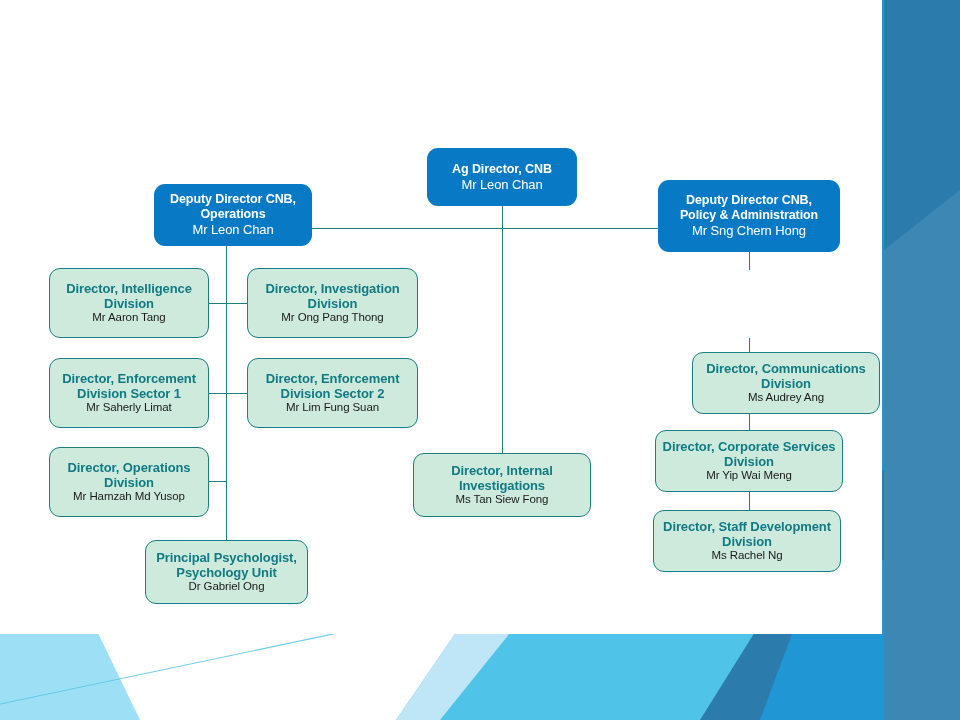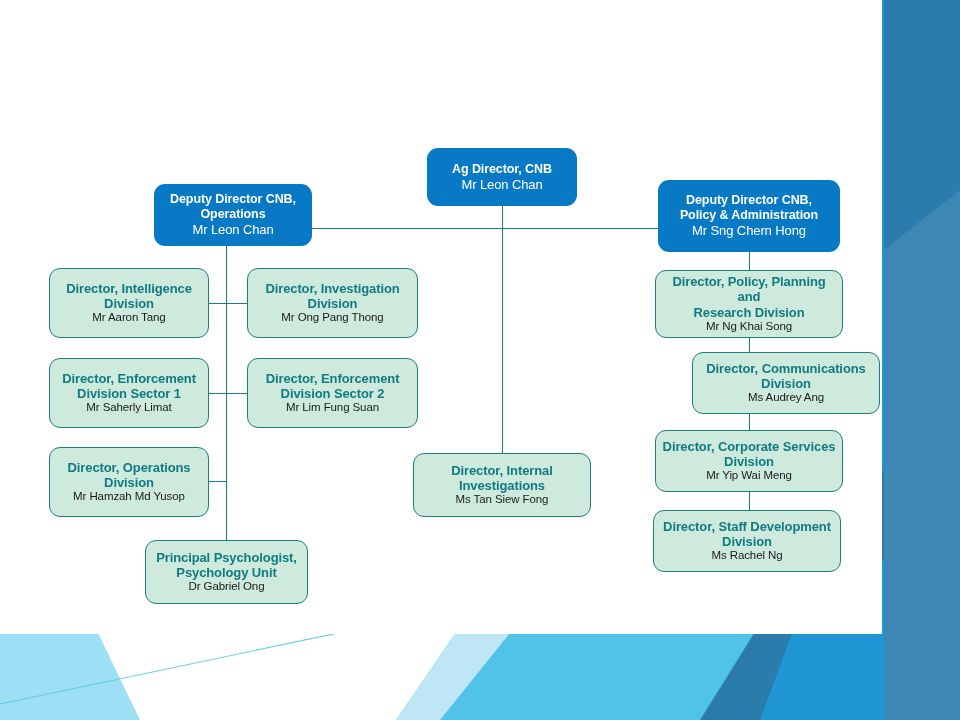--- a/index.html
+++ b/index.html
@@ -207,25 +207,20 @@
       <div class="title">Psychology Unit</div>
       <div class="person">Dr Gabriel Ong</div>
     </div>
 
     <div class="node dir" style="left:413px; top:453px; width:178px; height:64px;">
       <div class="title">Director, Internal</div>
       <div class="title">Investigations</div>
       <div class="person">Ms Tan Siew Fong</div>
     </div>
 
-    <div class="node dir" style="left:655px; top:270px; width:188px; height:68px;">
-      <div class="title">Director, Policy, Planning and</div>
-      <div class="title">Research Division</div>
-      <div class="person">Mr Ng Khai Song</div>
-    </div>
 
     <div class="node dir" style="left:655px; top:352px; width:188px; height:62px;margin-left:37px;">
       <div class="title">Director, Communications</div>
       <div class="title">Division</div>
       <div class="person">Ms Audrey Ang</div>
     </div>
 
     <div class="node dir" style="left:655px; top:430px; width:188px; height:62px;">
       <div class="title">Director, Corporate Services</div>
       <div class="title">Division</div>

